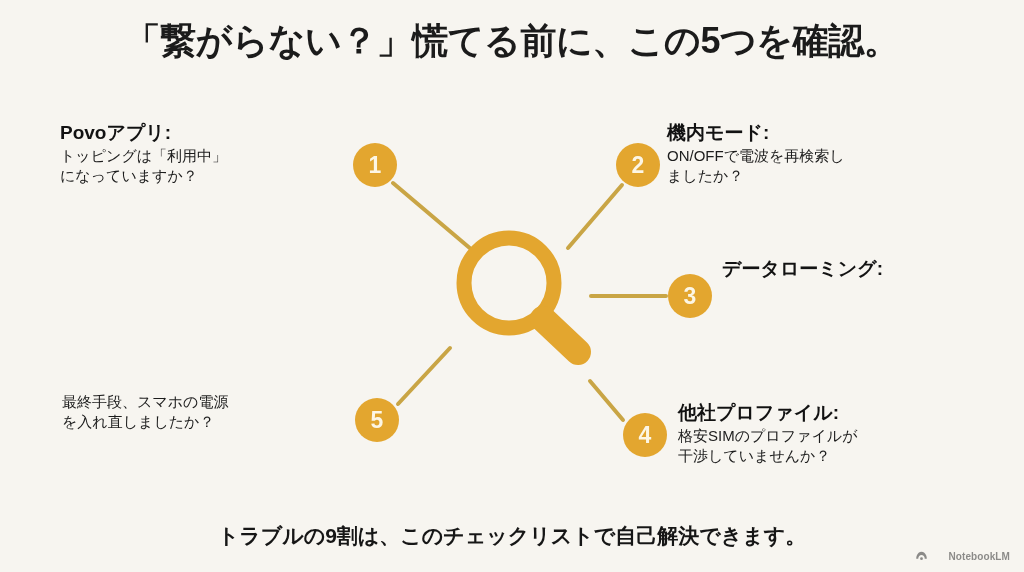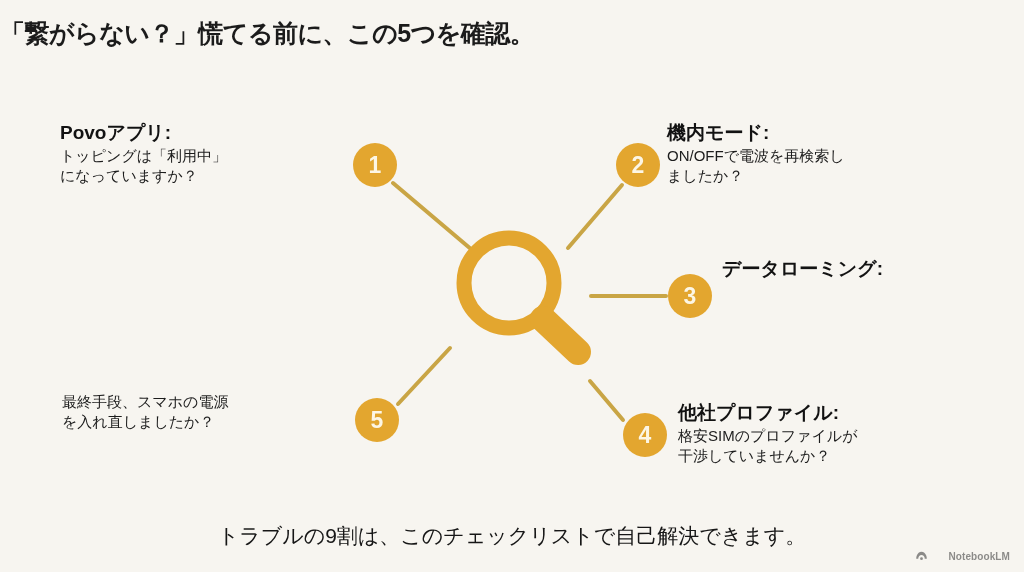--- a/index.html
+++ b/index.html
@@ -24,21 +24,22 @@
     width: 1024px;
     height: 572px;
   }
 
   
   .title {
     position: absolute;
     top: 18px;
     left: 0;
     width: 1024px;
-    font-size: 25px;
+    text-align: center;
+    font-size: 36px;
     font-weight: 700;
     letter-spacing: -0.5px;
     color: #1b1b1b;
     line-height: 1.25;
     white-space: nowrap;
   }
 
   
   #graphics {
     position: absolute;
@@ -103,21 +104,21 @@
   .item-5 { left: 62px;  top: 392px; width: 285px; }
 
   
   .footer-note {
     position: absolute;
     bottom: 22px;
     left: 0;
     width: 1024px;
     text-align: center;
     font-size: 21px;
-    font-weight: 400;
+    font-weight: 700;
     color: #161616;
     white-space: nowrap;
   }
 
   
   .watermark {
     position: absolute;
     right: 14px;
     bottom: 9px;
     display: flex;

